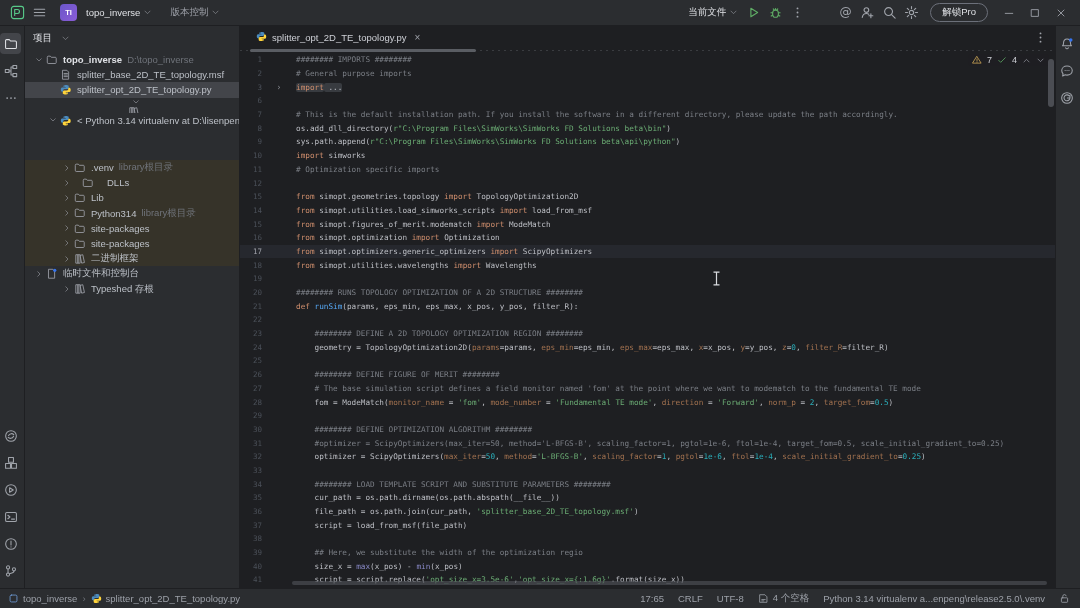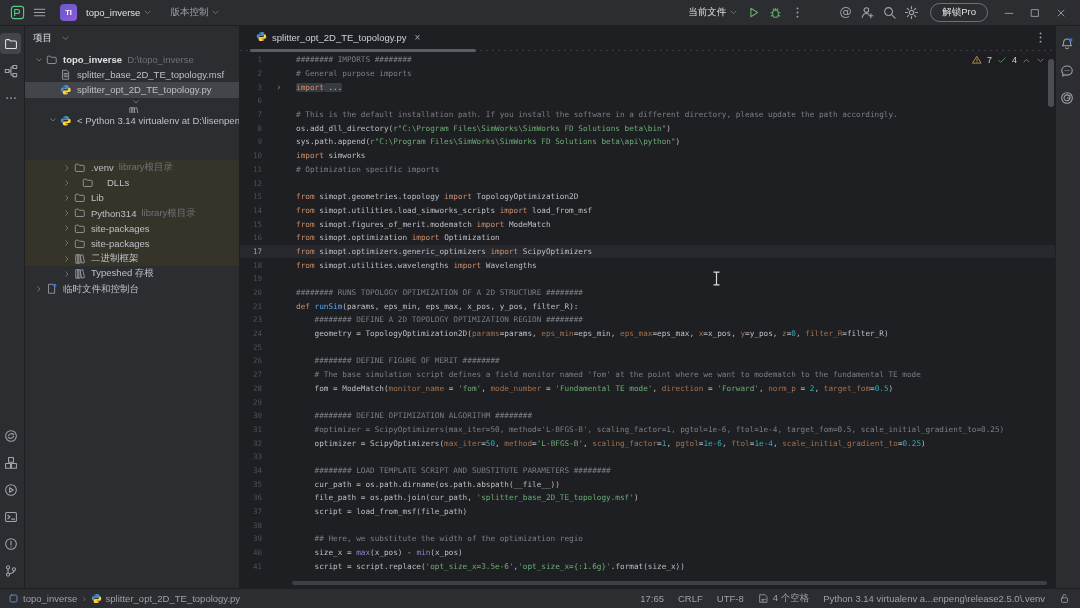--- a/index.html
+++ b/index.html
@@ -392,46 +392,46 @@
               <path d="M5.5 3.5L10 8l-4.5 4.5"></path>
             </svg>
           </span>
           <span class="nicon">
             <svg viewBox="0 0 16 16" fill="none" stroke="currentColor" stroke-width="1.2" stroke-linecap="round" stroke-linejoin="round">
               <path d="M2.5 13.6V2.4h3v11.2zM5.5 13.6V2.4h3v11.2zM8.9 3.2l3.3-.8 2.3 10.8-3.3.8z"></path>
             </svg>
           </span>
           <span class="lbl">二进制框架</span>
         </div>
-        <div class="trow" style="padding-left: 36px;">
-          <span class="tchev">
-            <svg viewBox="0 0 16 16" fill="none" stroke="currentColor" stroke-width="1.2" stroke-linecap="round" stroke-linejoin="round">
-              <path d="M5.5 3.5L10 8l-4.5 4.5"></path>
-            </svg>
-          </span>
-          <span class="nicon">
-            <svg viewBox="0 0 16 16" fill="none" stroke="currentColor" stroke-width="1.2" stroke-linecap="round" stroke-linejoin="round">
-              <path d="M2.5 13.6V2.4h3v11.2zM5.5 13.6V2.4h3v11.2zM8.9 3.2l3.3-.8 2.3 10.8-3.3.8z"></path>
-            </svg>
-          </span>
-          <span class="lbl">Typeshed 存根</span>
-        </div>
         <div class="trow" style="padding-left: 8px;">
           <span class="tchev">
             <svg viewBox="0 0 16 16" fill="none" stroke="currentColor" stroke-width="1.2" stroke-linecap="round" stroke-linejoin="round">
               <path d="M5.5 3.5L10 8l-4.5 4.5"></path>
             </svg>
           </span>
           <span class="nicon">
             <svg viewBox="0 0 16 16" fill="none" stroke="currentColor" stroke-width="1.2" stroke-linecap="round" stroke-linejoin="round">
               <path d="M4 1.8h5.5L12 4.3v9.9H4z"></path>
               <circle cx="12.2" cy="3.2" r="2.2" fill="#3574F0" stroke="none"></circle>
             </svg>
           </span>
           <span class="lbl">临时文件和控制台</span>
+        </div>
+        <div class="trow" style="padding-left: 36px;">
+          <span class="tchev">
+            <svg viewBox="0 0 16 16" fill="none" stroke="currentColor" stroke-width="1.2" stroke-linecap="round" stroke-linejoin="round">
+              <path d="M5.5 3.5L10 8l-4.5 4.5"></path>
+            </svg>
+          </span>
+          <span class="nicon">
+            <svg viewBox="0 0 16 16" fill="none" stroke="currentColor" stroke-width="1.2" stroke-linecap="round" stroke-linejoin="round">
+              <path d="M2.5 13.6V2.4h3v11.2zM5.5 13.6V2.4h3v11.2zM8.9 3.2l3.3-.8 2.3 10.8-3.3.8z"></path>
+            </svg>
+          </span>
+          <span class="lbl">Typeshed 存根</span>
         </div>
       </div>
   </div>
 
   <div class="editor">
     <div class="tabbar">
       <span class="tab">
         <span class="nicon16"><svg viewBox="0 0 16 16" fill="none">
               <path d="M7.9 1.3c-3.2 0-3 1.4-3 1.4v1.6h3.1v.5H3.5S1.1 4.5 1.1 7.7s2.1 3.1 2.1 3.1h1.3V9.2s-.1-2.1 2.1-2.1h3.5s2-.1 2-2V3S12.4 1.3 7.9 1.3zM6.2 2.3a.6.6 0 1 1 0 1.2.6.6 0 0 1 0-1.2z" fill="#4B8BBE"></path>
               <path d="M8.1 14.7c3.2 0 3-1.4 3-1.4v-1.6H8v-.5h4.5s2.4.3 2.4-2.9-2.1-3.1-2.1-3.1h-1.3v1.6s.1 2.1-2.1 2.1H5.9s-2 .1-2 2V13s-.3 1.7 4.2 1.7zM9.8 13.7a.6.6 0 1 1 0-1.2.6.6 0 0 1 0 1.2z" fill="#FFD43B"></path>
@@ -540,20 +540,25 @@
           </div>
           <div class="line">
             <span class="ln">20</span>
             <span class="foldc"></span>
             <span class="codetext"><span class="sy c">######## RUNS TOPOLOGY OPTIMIZATION OF A 2D STRUCTURE ########</span></span>
           </div>
           <div class="line">
             <span class="ln">21</span>
             <span class="foldc"></span>
             <span class="codetext"><span class="sy k">def</span><span class="sy t"> </span><span class="sy f">runSim</span><span class="sy t">(</span><span class="sy t u">params</span><span class="sy t">, </span><span class="sy t u">eps_min</span><span class="sy t">, </span><span class="sy t u">eps_max</span><span class="sy t">, </span><span class="sy t u">x_pos</span><span class="sy t">, </span><span class="sy t u">y_pos</span><span class="sy t">, </span><span class="sy t u">filter_R</span><span class="sy t">):</span></span>
+          </div>
+          <div class="line">
+            <span class="ln">22</span>
+            <span class="foldc"></span>
+            <span class="codetext"></span>
           </div>
           <div class="line">
             <span class="ln">23</span>
             <span class="foldc"></span>
             <span class="codetext"><span class="sy t">    </span><span class="sy c">######## DEFINE A 2D TOPOLOGY OPTIMIZATION REGION ########</span></span>
           </div>
           <div class="line">
             <span class="ln">24</span>
             <span class="foldc"></span>
             <span class="codetext"><span class="sy t">    geometry = TopologyOptimization2D(</span><span class="sy a">params</span><span class="sy t">=params, </span><span class="sy a">eps_min</span><span class="sy t">=eps_min, </span><span class="sy a">eps_max</span><span class="sy t">=eps_max, </span><span class="sy a">x</span><span class="sy t">=x_pos, </span><span class="sy a">y</span><span class="sy t">=y_pos, </span><span class="sy a">z</span><span class="sy t">=</span><span class="sy n">0</span><span class="sy t">, </span><span class="sy a">filter_R</span><span class="sy t">=filter_R)</span></span>

